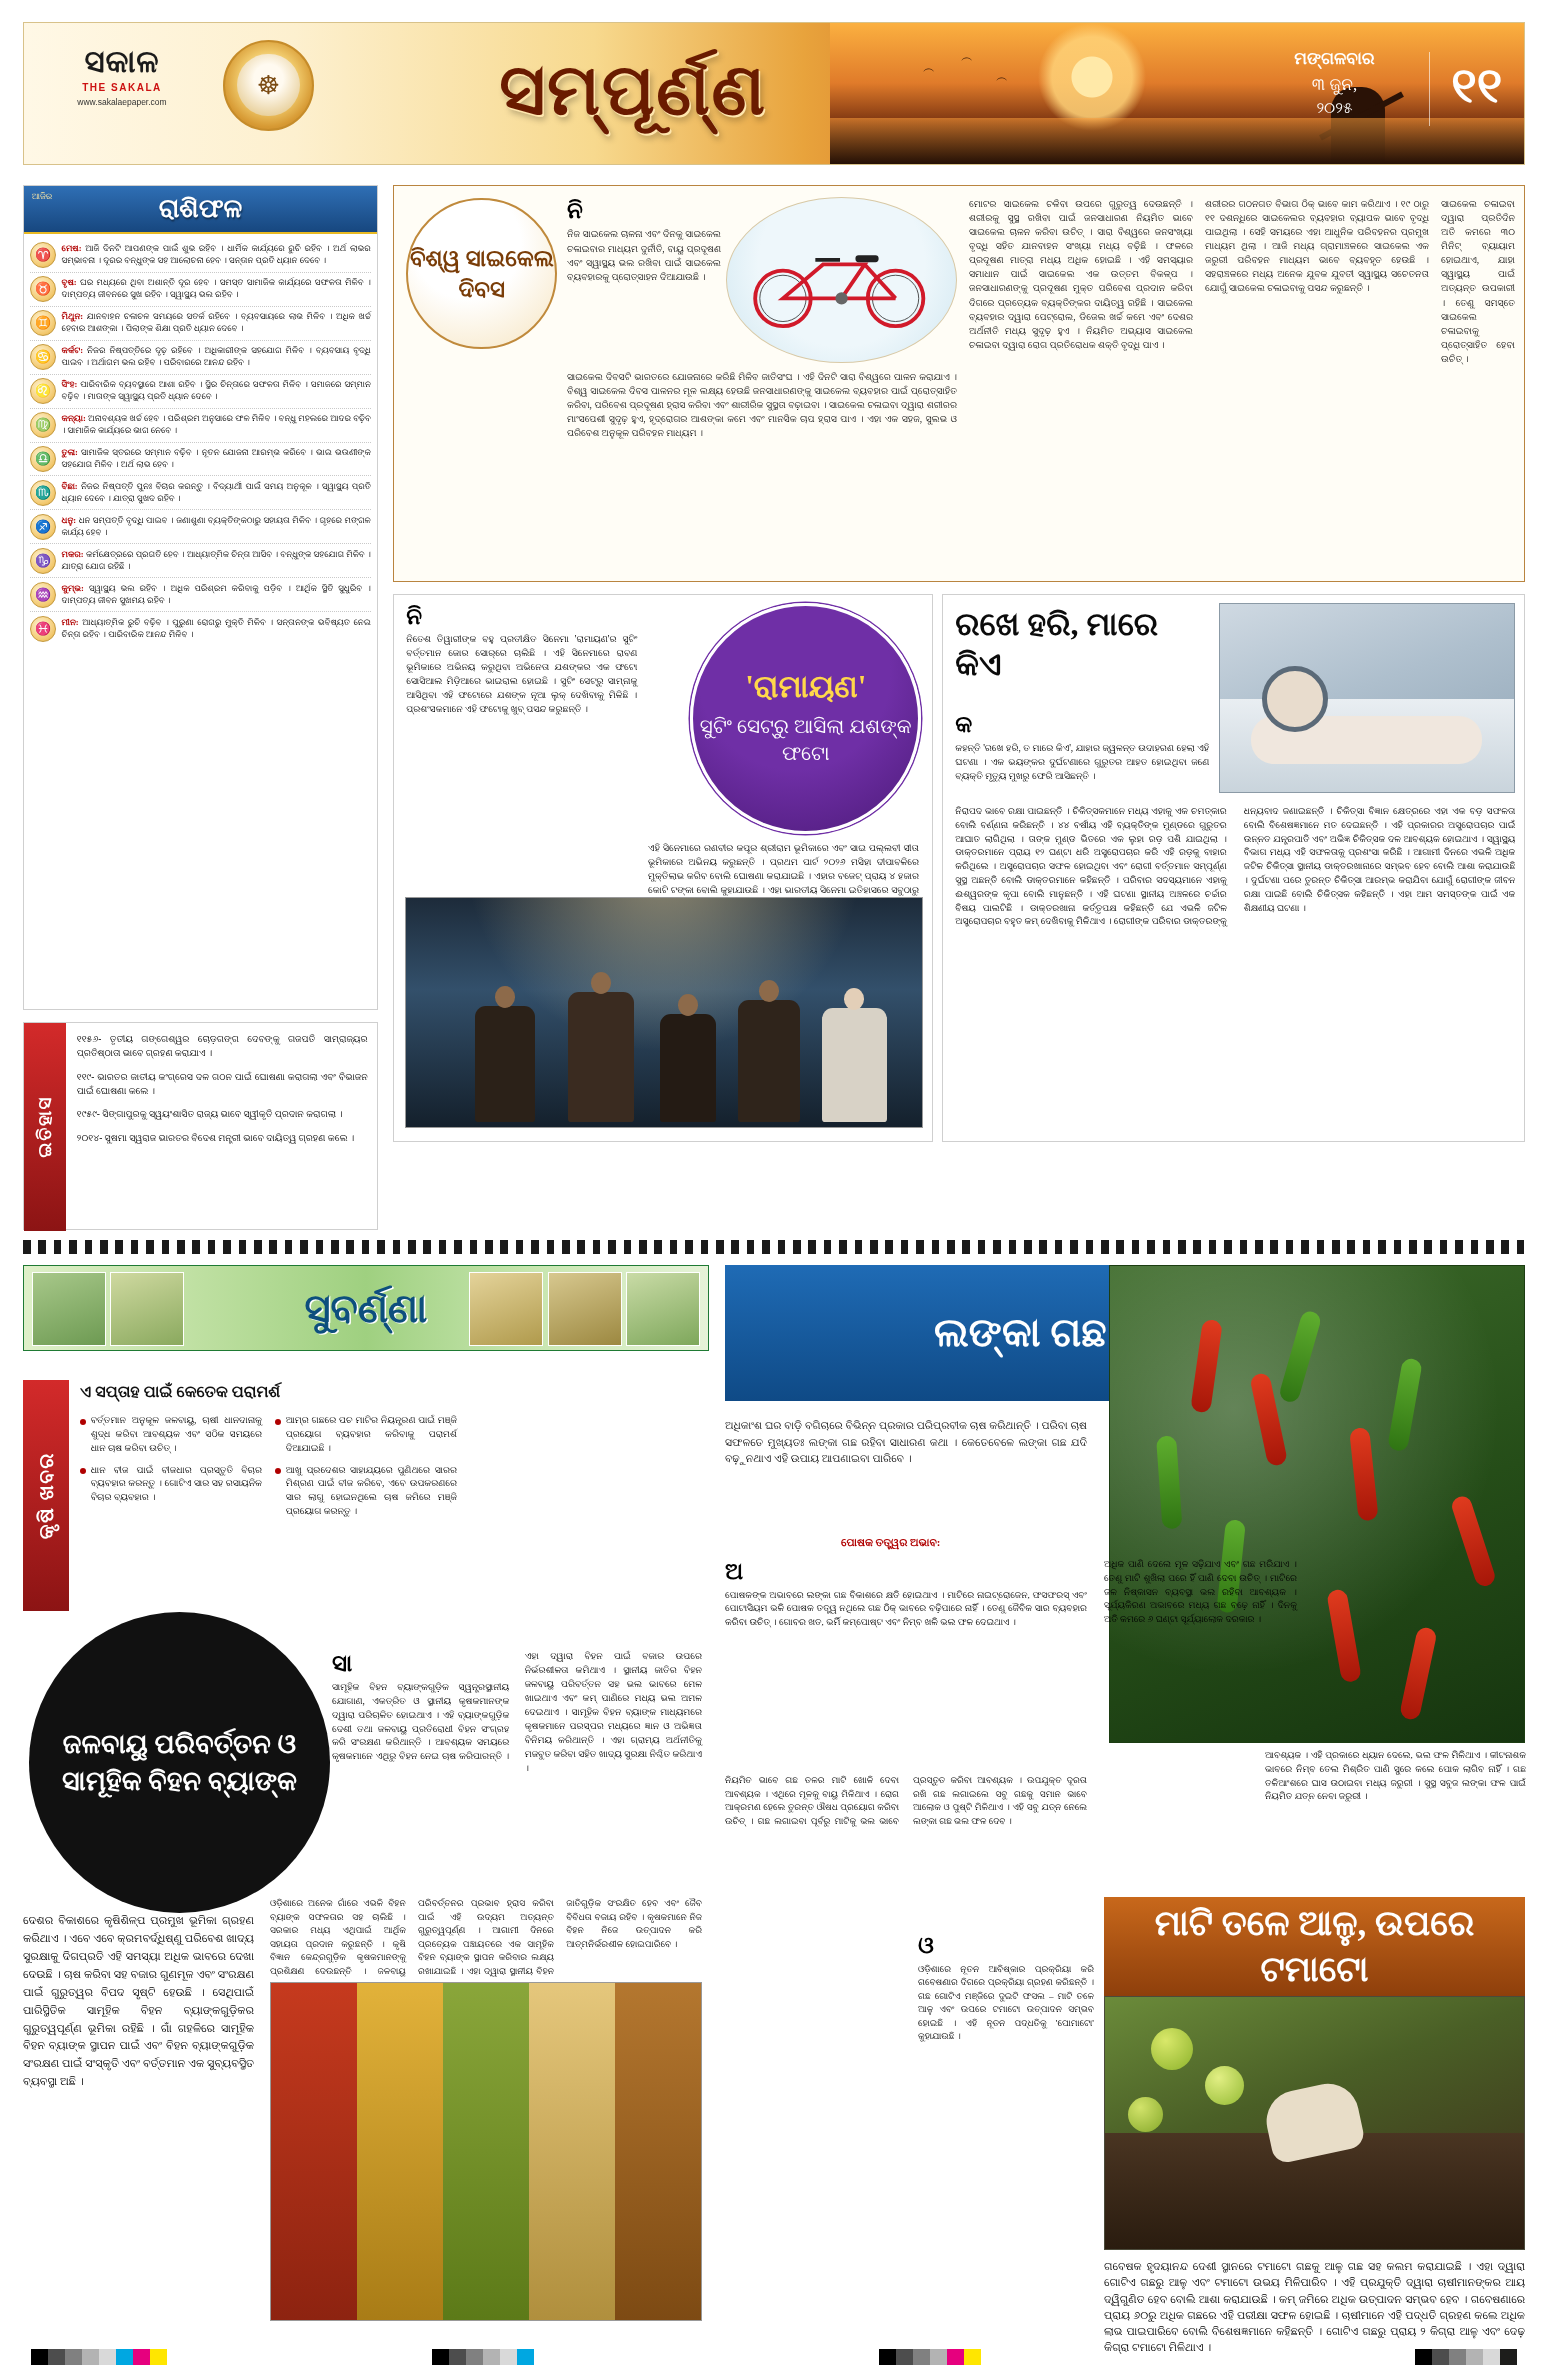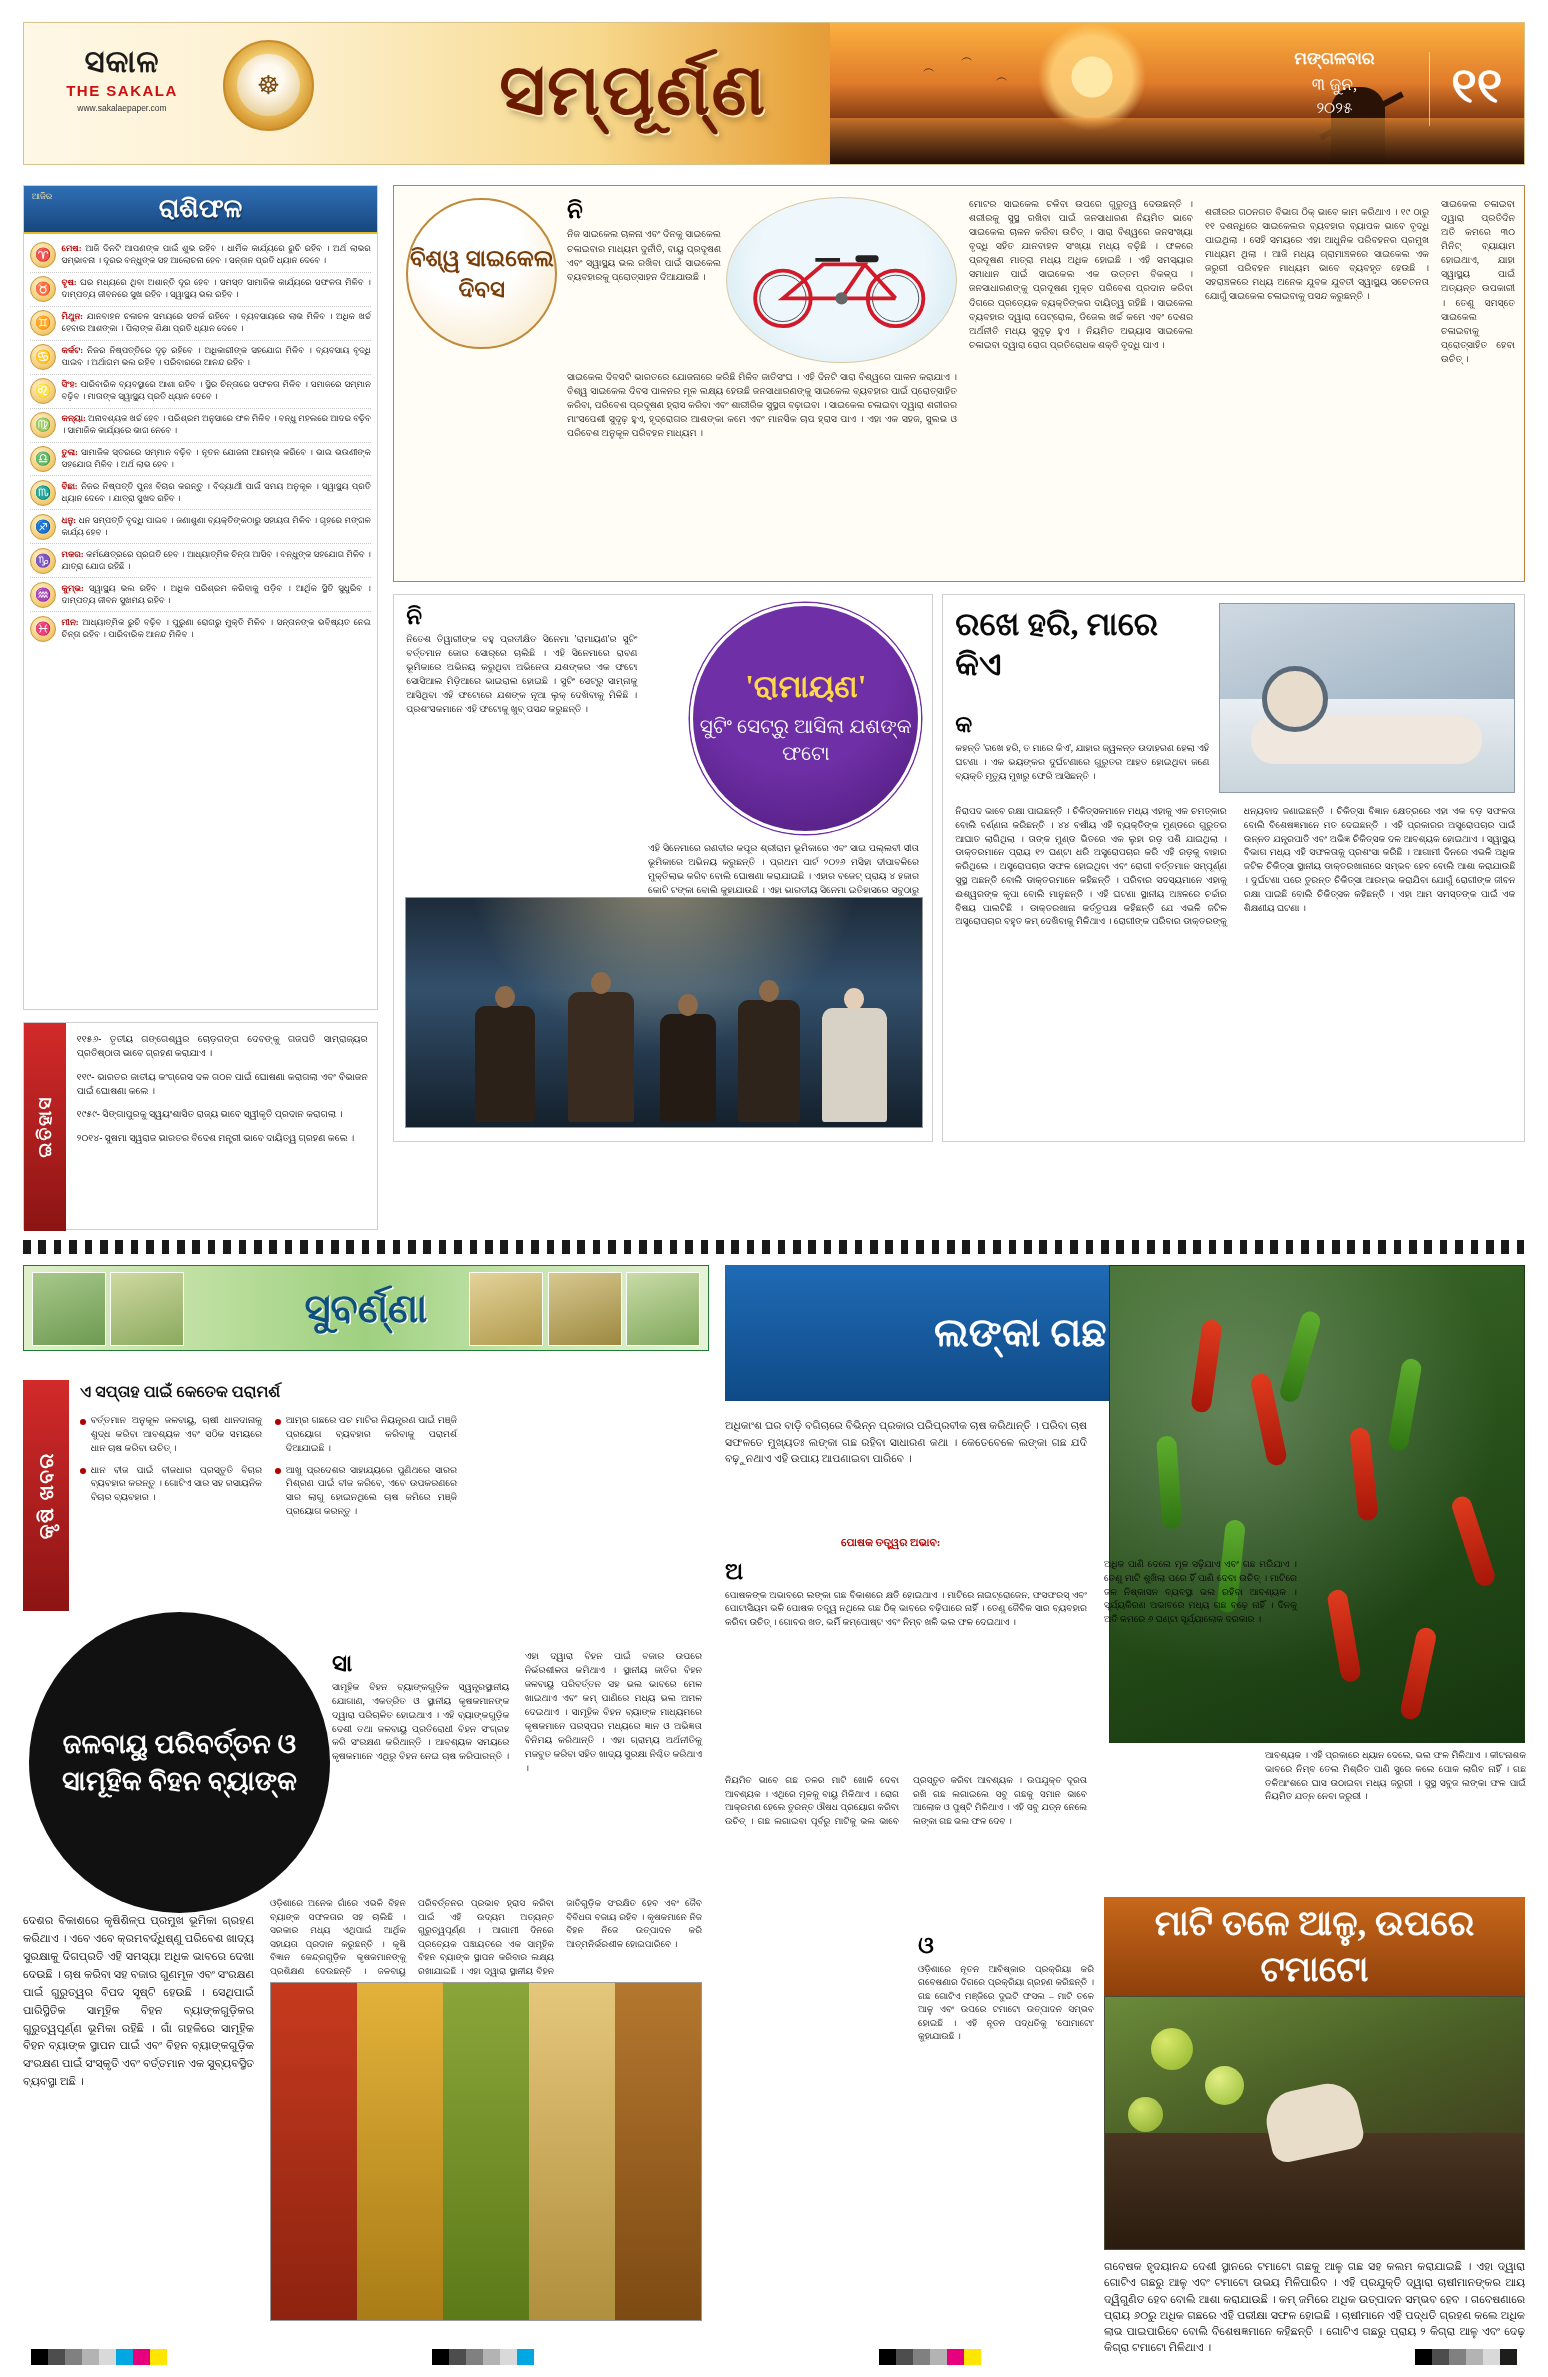--- a/index.html
+++ b/index.html
@@ -37,21 +37,21 @@
   }
   .mh-bird { position:absolute; color:#3a1a07; font-size:12.3px; }
   .mh-logo {
     position: absolute; left: 17px; top: 21.6px; width: 162px; text-align: center;
   }
   .mh-logo .lg-od {
     font-size: 31px; font-weight: bold; color: #1b1b1b; letter-spacing: 0.8px;
     font-family: "Liberation Serif", serif;
   }
   .mh-logo .lg-en {
-    font-size: 15px; color: #cc1111; font-weight: bold; letter-spacing: 1.5px; margin-top: 1.5px;
+    font-size: 10px; color: #cc1111; font-weight: bold; letter-spacing: 1.5px; margin-top: 1.5px;
   }
   .mh-logo .lg-url { font-size: 8.5px; color: #333; margin-top: 4.6px; }
   .mh-emblem {
     position: absolute; left: 199px; top: 17px; width: 91px; height: 91px;
     border-radius: 50%;
     background: radial-gradient(circle at 50% 45%, #fff6dd 0 22%, #f0c96a 45%, #d79a34 70%, #b5741f 100%);
     border: 2.3px solid #c68c2a;
   }
   .mh-emblem .em-inner{
     position:absolute; inset:12.3px; border-radius:50%;
@@ -151,21 +151,21 @@
   .cycle-img {
     position: absolute; left: 332px; top: 10.8px; width: 231px; height: 166px; border-radius: 50%;
     background: radial-gradient(circle at 50% 40%, #eef7fb 0 55%, #cfe6f0 100%);
     border: 1.5px solid #d8c9a6; overflow: hidden;
   }
   .cycle-img .bike { position: absolute; left: 21.6px; top: 40px; width: 189px; height: 93px; }
   .cycle-col { position: absolute; top: 10.8px; font-family: "Liberation Serif", serif; font-size: 9.4px; line-height: 1.5; text-align: justify; color: #111; }
   .cc1 { left: 173px; width: 154px; }
   .cc2 { left: 173px; top: 184px; width: 390px; }
   .cc3 { left: 575px; width: 224px; }
-  .cc4 { left: 811px; width: 224px; margin-top: 8px; }
+  .cc4 { left: 811px; width: 224px; }
   .cc5 { left: 1047px; width: 74px; }
   .cycle-head-in {
     font-size: 23px; font-weight: bold; color: #000; line-height: 1.2; display: block; margin-bottom: 3.1px;
   }
 
   
   .rama-box {
     position: absolute; left: 393px; top: 594px; width: 540px; height: 548px;
     border: 0.8px solid #cfcfcf; background: #ffffff;
   }

